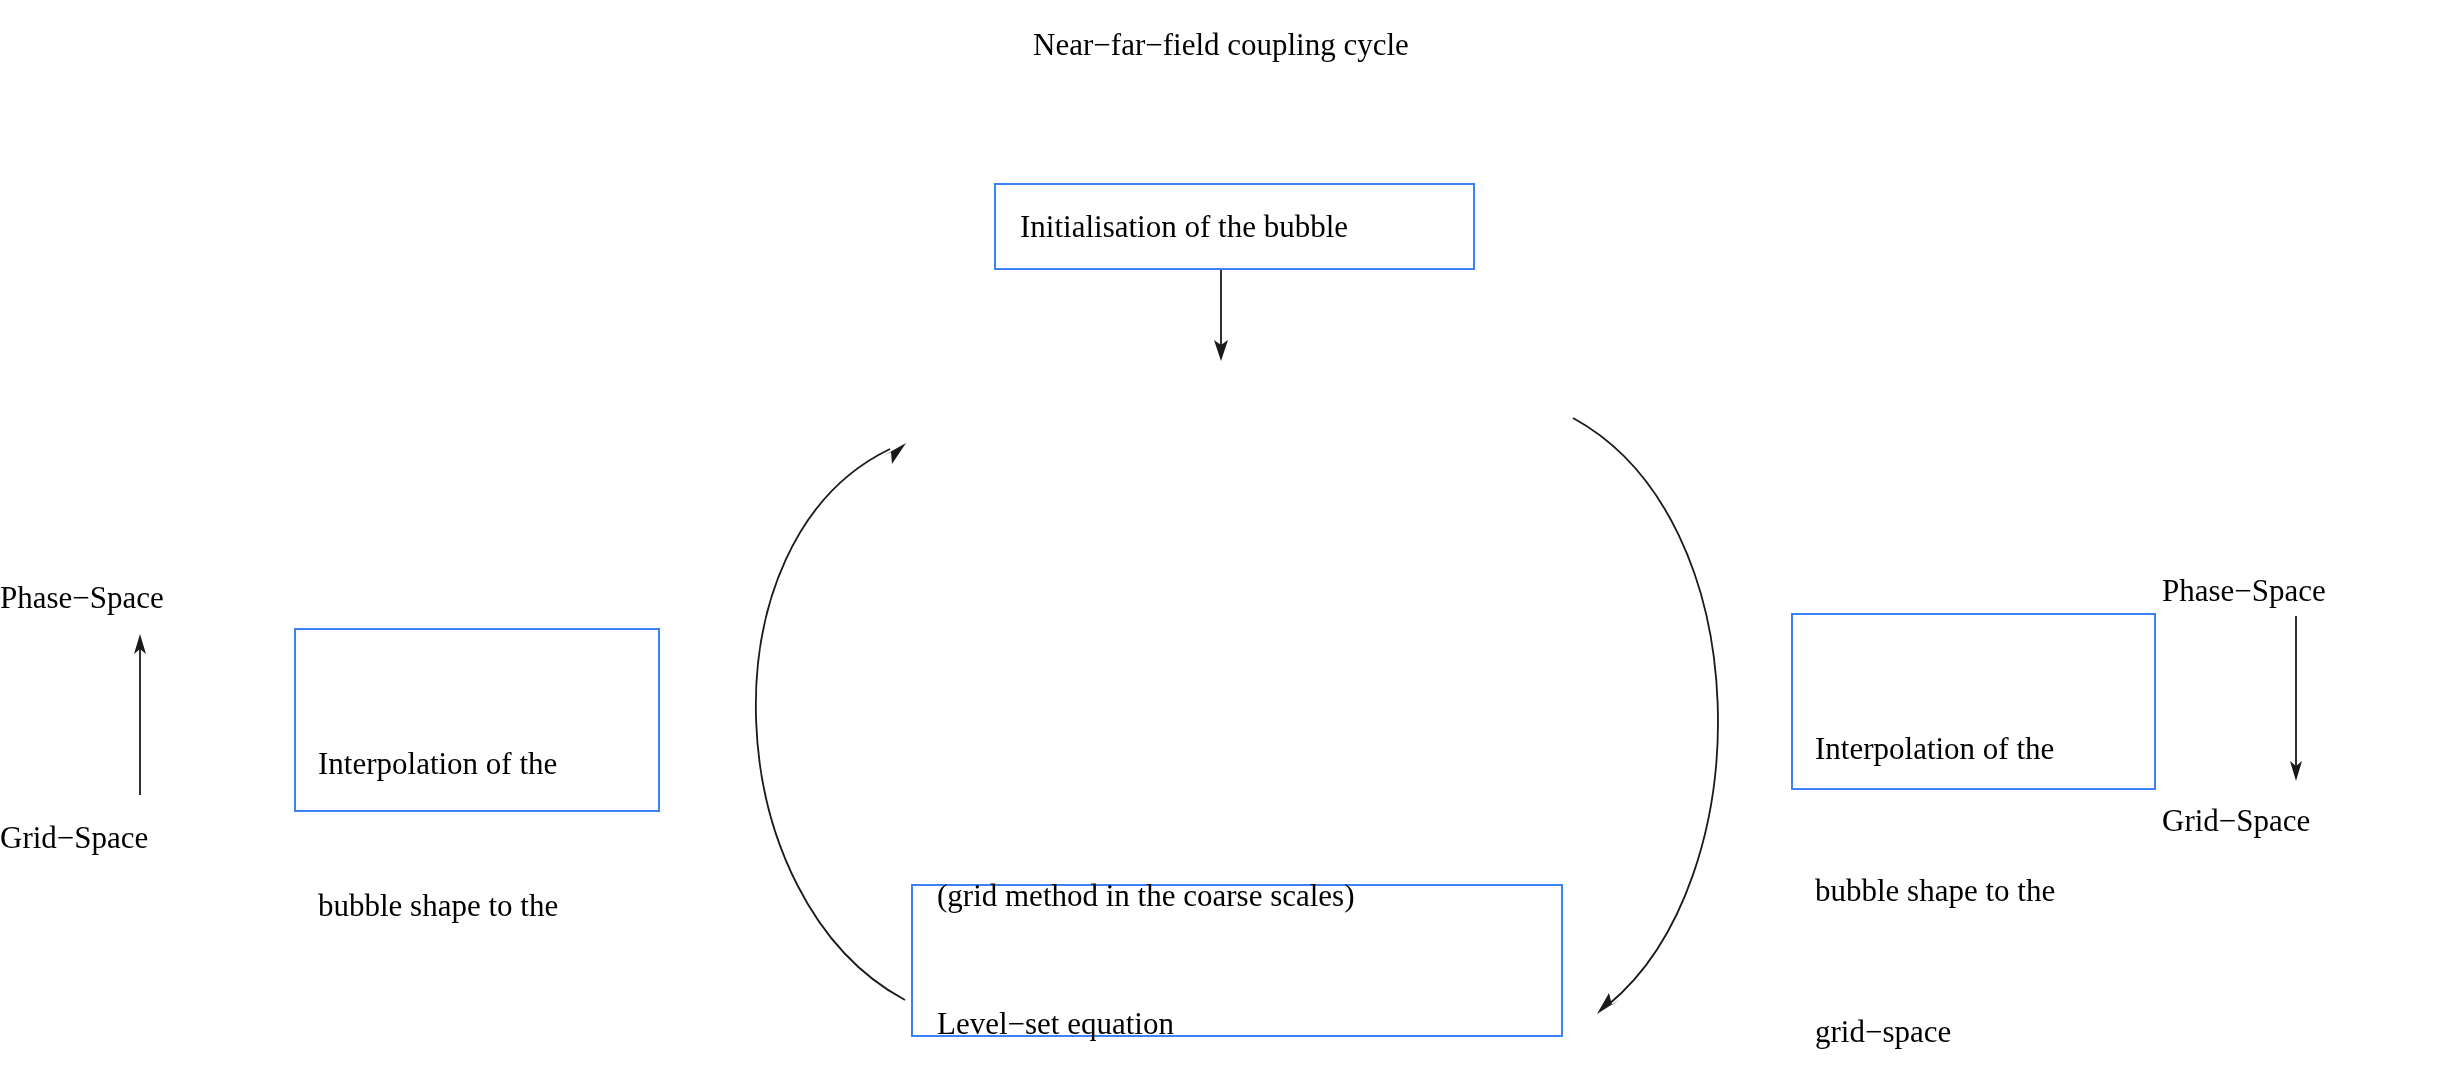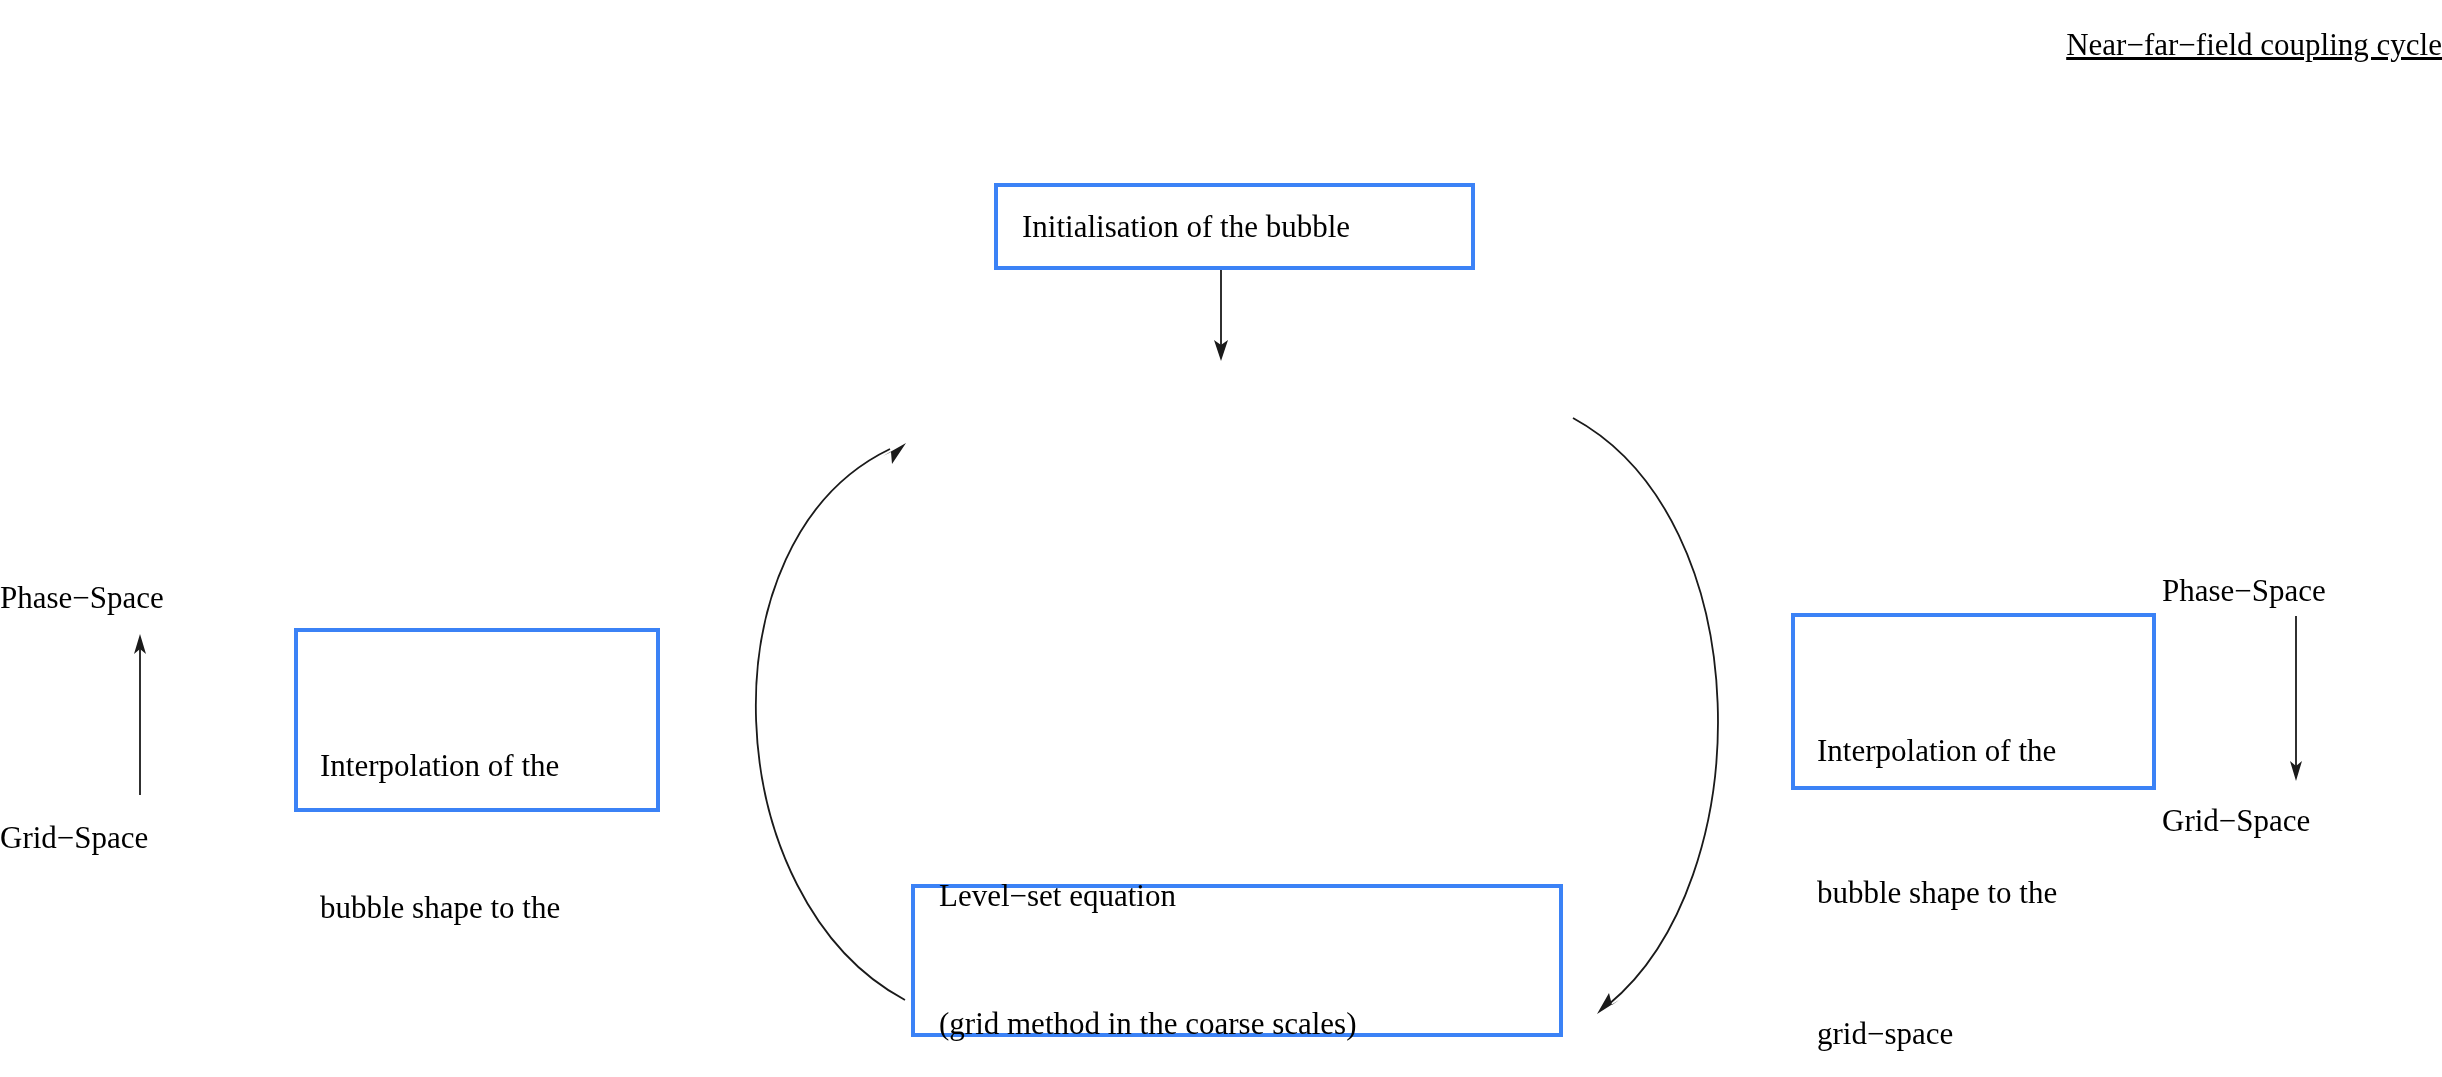--- a/index.html
+++ b/index.html
@@ -14,29 +14,28 @@
     background: #ffffff;
     font-family: "Liberation Serif", "DejaVu Serif", serif;
     color: #000000;
     overflow: hidden;
   }
   .title {
     position: absolute;
     left: 0;
     top: 26px;
     width: 2442px;
-    text-align: right;
+    text-align: center;
     font-size: 31px;
     line-height: 1.2;
     white-space: pre;
-    text-decoration: underline;
   }
   .node {
     position: absolute;
-    border: 4px solid #3b82f6;
+    border: 2px solid #3b82f6;
     background: #ffffff;
     box-sizing: border-box;
   }
   .node .lines {
     position: absolute;
     left: 24px;
     top: 50%;
     transform: translateY(-50%);
     font-size: 31px;
     line-height: 1.38;
@@ -111,22 +110,22 @@
     </g>
   </svg>
 
   <div class="node single" style="left:994px; top:183px; width:481px; height:87px;">
     <div class="lines">Initialisation of the bubble</div>
   </div>
 
 
   <div class="node" style="left:911px; top:884px; width:652px; height:153px;">
     <div class="lines">
+      <div>(grid method in the coarse scales)</div>
       <div>Level−set equation</div>
-      <div>(grid method in the coarse scales)</div>
     </div>
   </div>
 
   <div class="node side" style="left:294px; top:628px; width:366px; height:184px;">
     <div class="lines">
       <div>Interpolation of the</div>
       <div>bubble shape to the</div>
     </div>
   </div>
 

